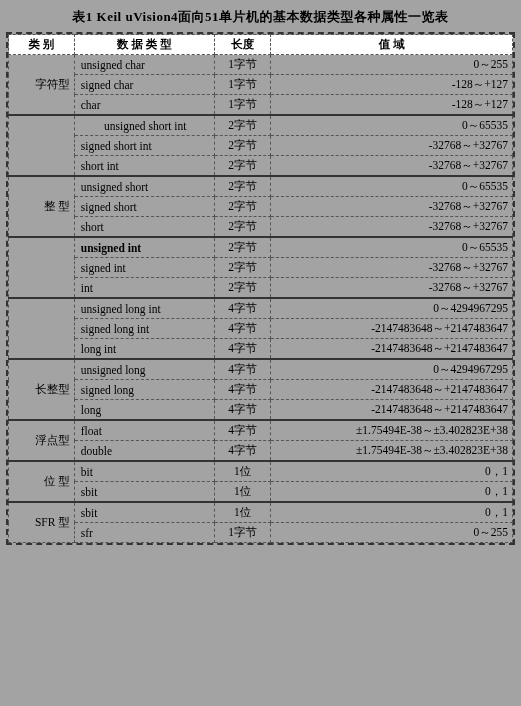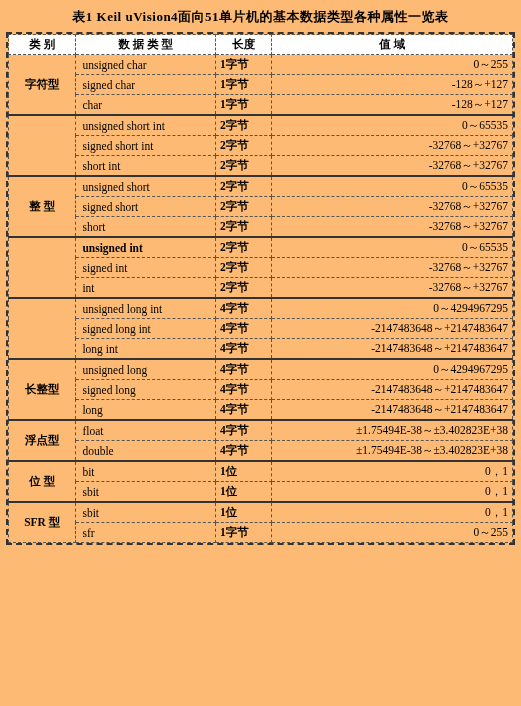--- a/index.html
+++ b/index.html
@@ -7,21 +7,21 @@
       background: #f0f0f0;
       font-family: 'SimSun', 'MS Mincho', serif;
       font-size: 12px;
       display: flex;
       justify-content: center;
       align-items: flex-start;
       width: 521px;
       min-height: 706px;
     }
     .page {
-      background: #fdba74;
+      background: #a3a3a3;
       width: 521px;
       min-height: 706px;
       padding: 8px 6px;
     }
     .title {
       text-align: center;
       font-size: 13px;
       font-weight: bold;
       margin-bottom: 6px;
       letter-spacing: 0.5px;
@@ -40,31 +40,30 @@
       padding: 2px 4px;
       vertical-align: middle;
       white-space: nowrap;
     }
     th {
       text-align: center;
       font-weight: bold;
       background: #fff;
     }
     td.cat {
-      text-align: center;
-      font-weight: bold;
+      text-align: right;
+      font-weight: normal;
       writing-mode: horizontal-tb;
     }
     td.type-name {
       text-align: left;
       padding-left: 6px;
     }
     td.length {
-      text-align: left;
-      font-weight: bold;
+      text-align: center;
     }
     td.range {
       text-align: right;
       padding-left: 4px;
     }
   </style>
 </head>
 <body>
 
 <div class="page">
@@ -91,21 +90,21 @@
             <td class="length">1字节</td>
             <td class="range">-128～+127</td>
           </tr>
           <tr>
             <td class="type-name">char</td>
             <td class="length">1字节</td>
             <td class="range">-128～+127</td>
           </tr>
           <tr>
             <td rowspan="3" class="cat" style="border-top: 2px solid rgb(51, 51, 51);"></td>
-            <td class="type-name" style="border-top: 2px solid rgb(51, 51, 51);">unsigned short int</td>
+            <td class="type-name" style="border-top: 2px solid rgb(51, 51, 51); text-align: center;">unsigned short int</td>
             <td class="length" style="border-top: 2px solid rgb(51, 51, 51);">2字节</td>
             <td class="range" style="border-top: 2px solid rgb(51, 51, 51);">0～65535</td>
           </tr>
           <tr>
             <td class="type-name">signed short int</td>
             <td class="length">2字节</td>
             <td class="range">-32768～+32767</td>
           </tr>
           <tr>
             <td class="type-name">short int</td>

